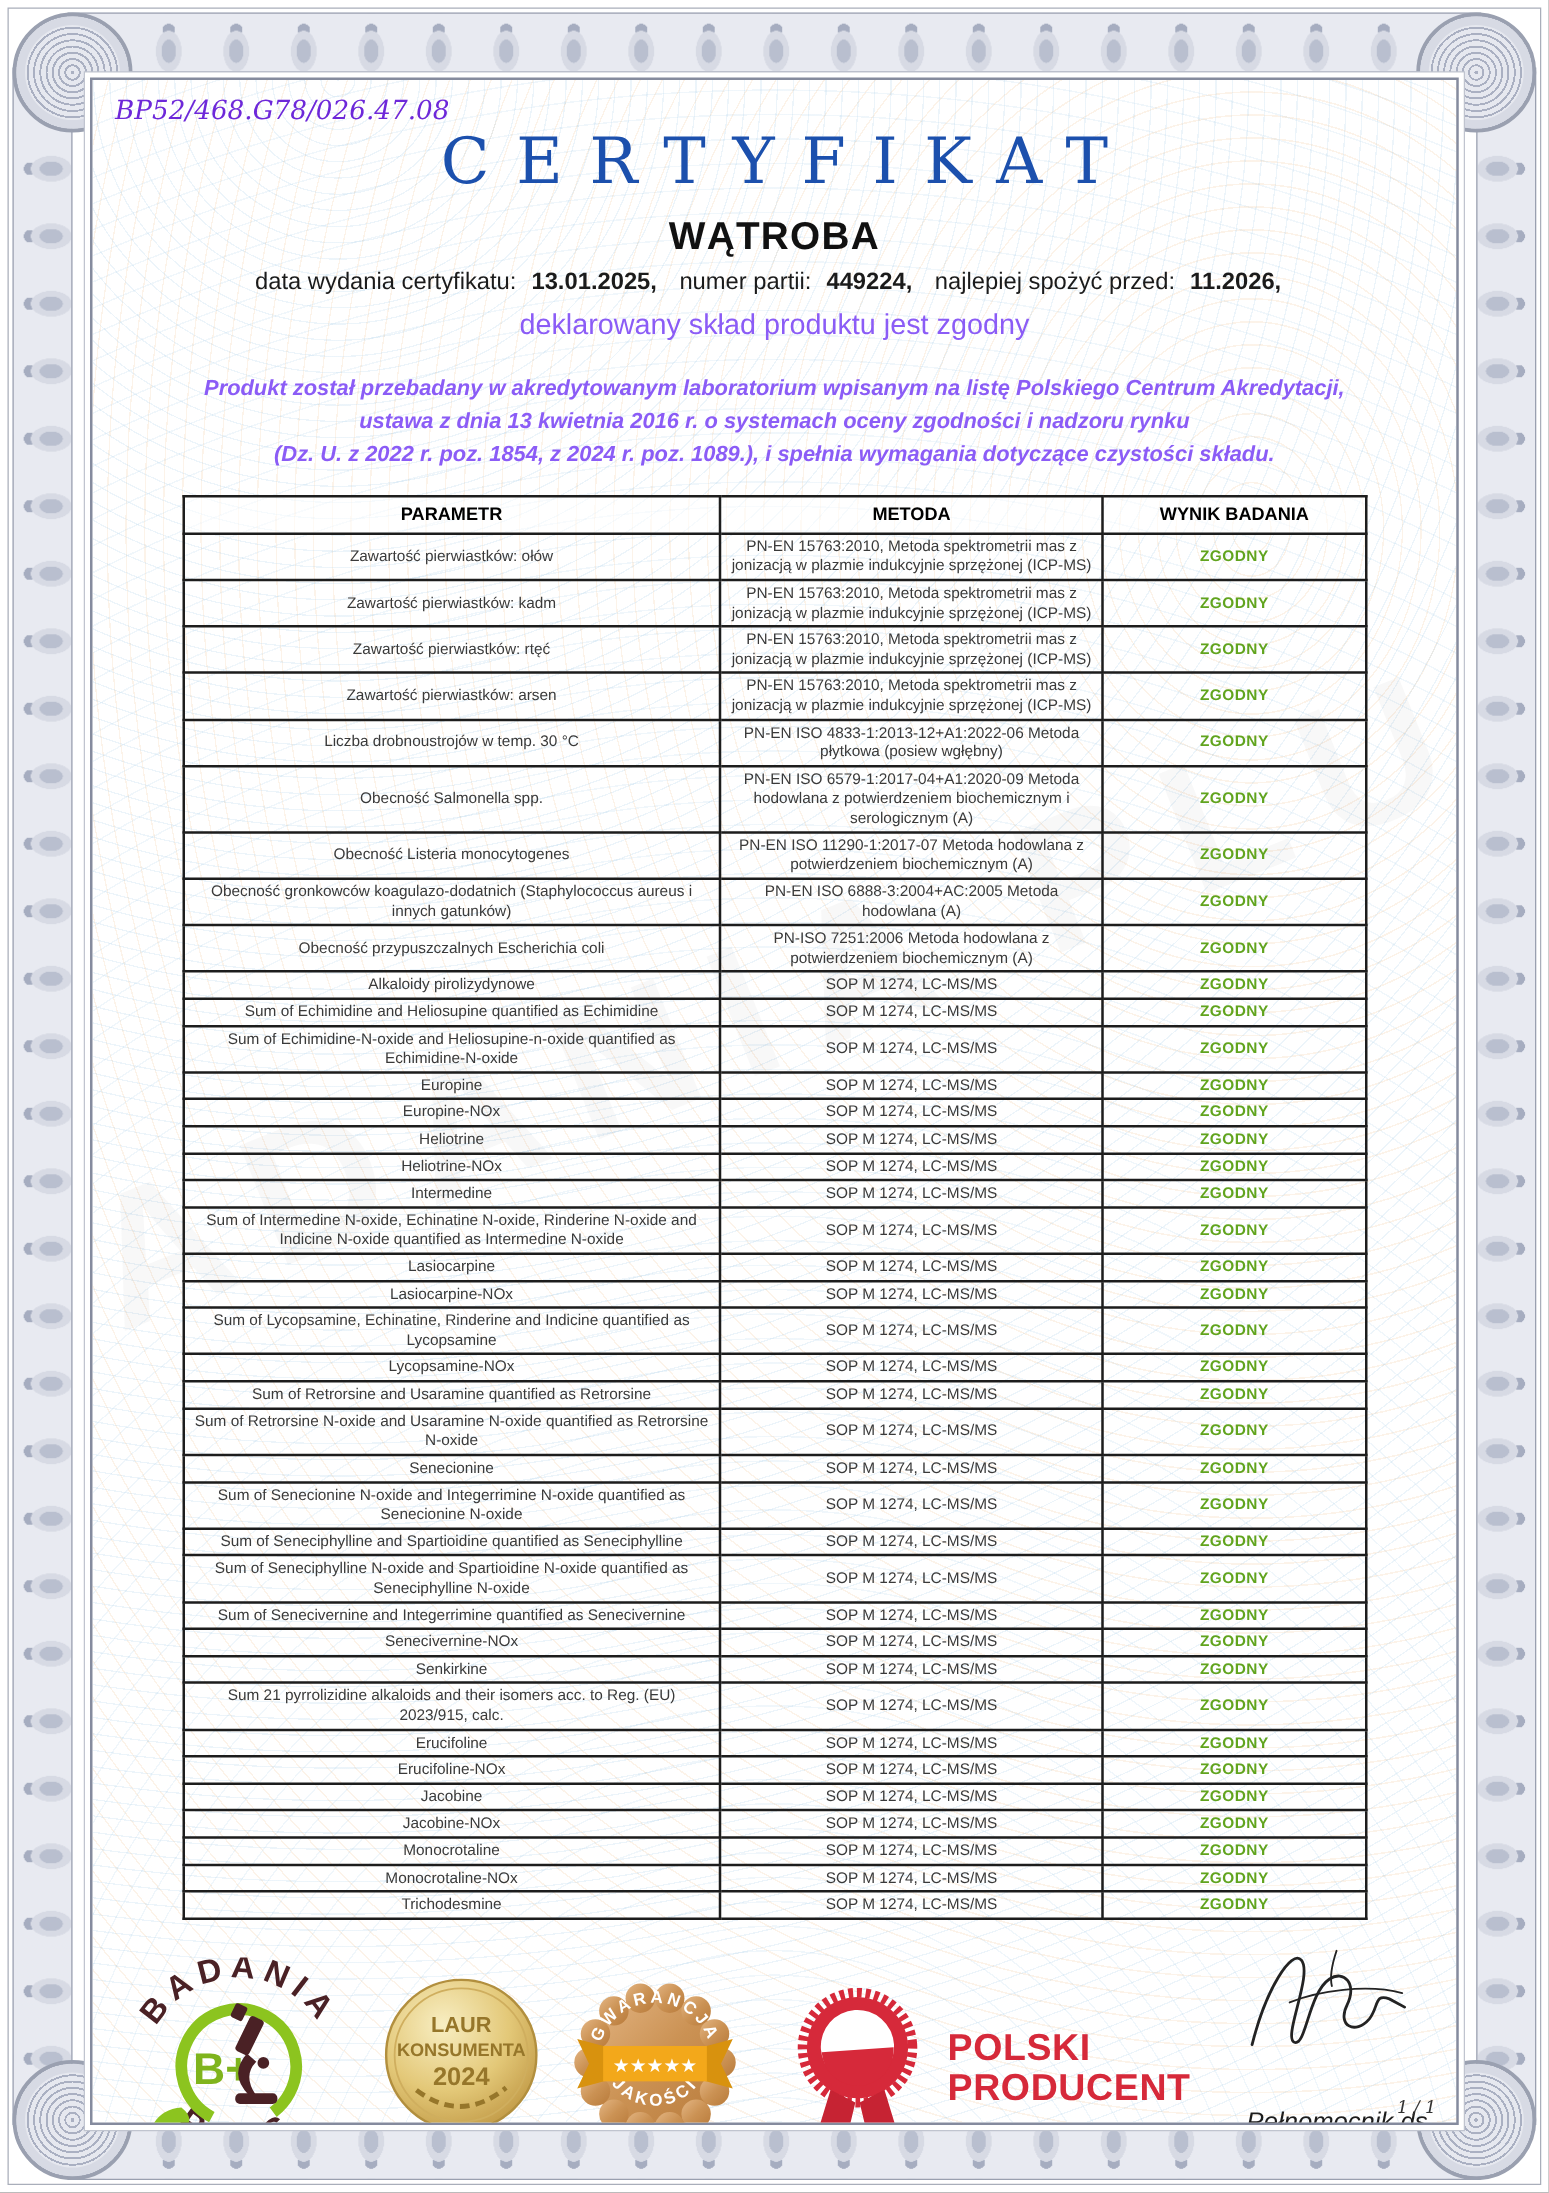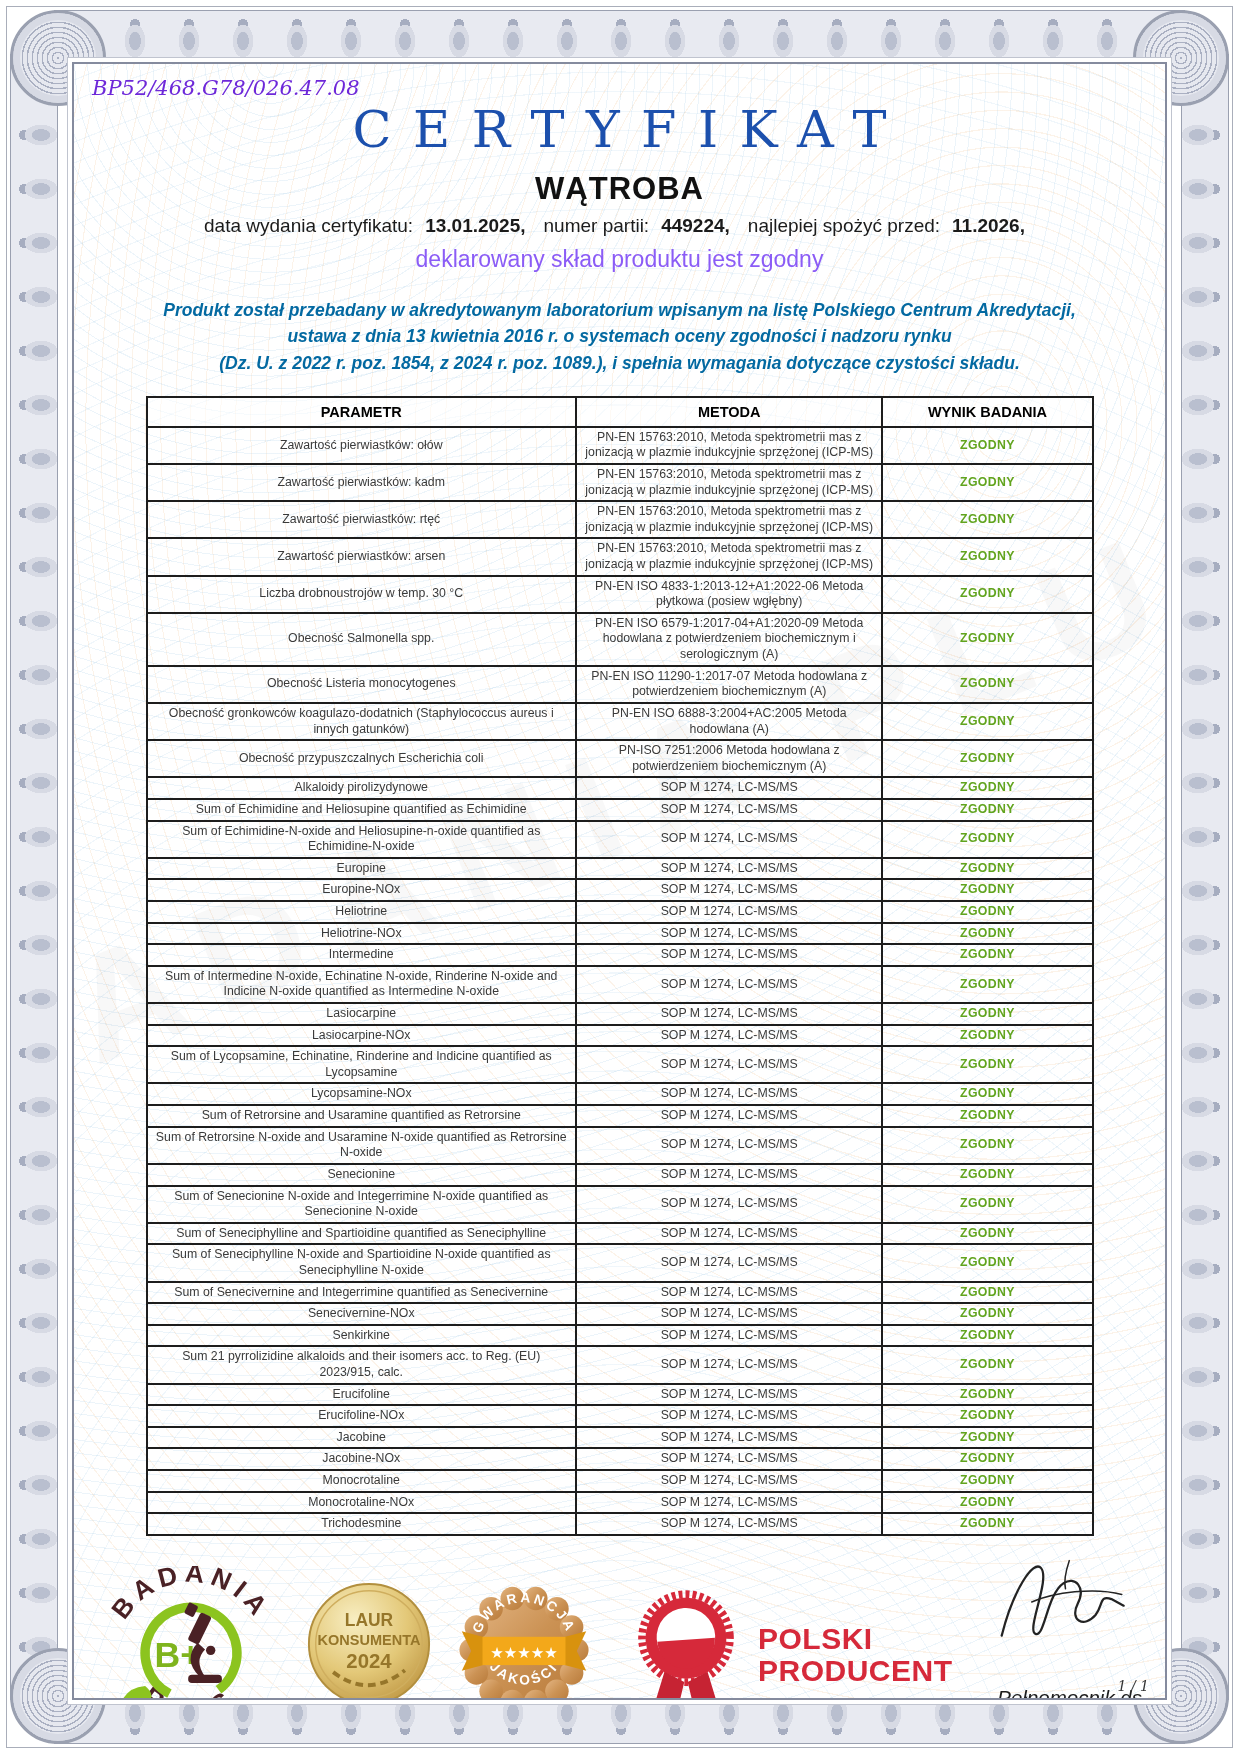--- a/index.html
+++ b/index.html
@@ -41,21 +41,21 @@
   .ref{font-family:"DejaVu Serif",serif;font-style:italic;font-size:21px;color:#6d28d9;position:relative;z-index:1;}
   .title{font-family:"DejaVu Serif",serif;font-size:51px;font-weight:500;color:var(--title-blue,#1c50ad);
     text-align:center;letter-spacing:.42em;padding-left:.42em;margin-top:0px;position:relative;z-index:1;}
   .product{font-size:31px;font-weight:700;letter-spacing:1px;text-align:center;color:#111;
     margin-top:12px;position:relative;z-index:1;}
   .info{margin-top:8px;text-align:center;font-size:19px;color:#1b1b1b;position:relative;z-index:1;}
   .info .seg{margin:0 4px;}
   .info .seg.bold{font-weight:700;margin:0 14px 0 8px;}
   .info2{margin-top:9px;text-align:center;font-size:23px;color:#8b5cf6;position:relative;z-index:1;}
   .legal{margin-top:24px;text-align:center;font-style:italic;font-weight:600;font-size:17.5px;
-    line-height:1.5;color:#0369a1;position:relative;z-index:1;}
+    line-height:1.5;color:#8b5cf6;position:relative;z-index:1;}
   
   table{border-collapse:collapse;width:948px;margin:20px auto 0;position:relative;z-index:1;background:transparent;}
   col.c1{width:45.4%;} col.c2{width:32.4%;} col.c3{width:22.2%;}
   th{border:2px solid #1d1d1d;font-size:14.5px;font-weight:700;color:#000;padding:6px 4px;background:rgba(255,255,255,.55);margin-top:24px;}
   td{border:2px solid #1d1d1d;font-size:12.3px;color:#3a3a3a;text-align:center;line-height:1.27;padding:2px 8px;}
   td.result{color:var(--result-green,#61a41e);font-weight:700;letter-spacing:.4px;border-radius:11px;}
   
   .footer{margin-top:auto;display:flex;align-items:center;gap:26px;padding:4px 4px 22px 10px;position:relative;z-index:1;}
   .badge{flex:0 0 auto;}
   .seal-group{display:flex;align-items:center;gap:16px;}

